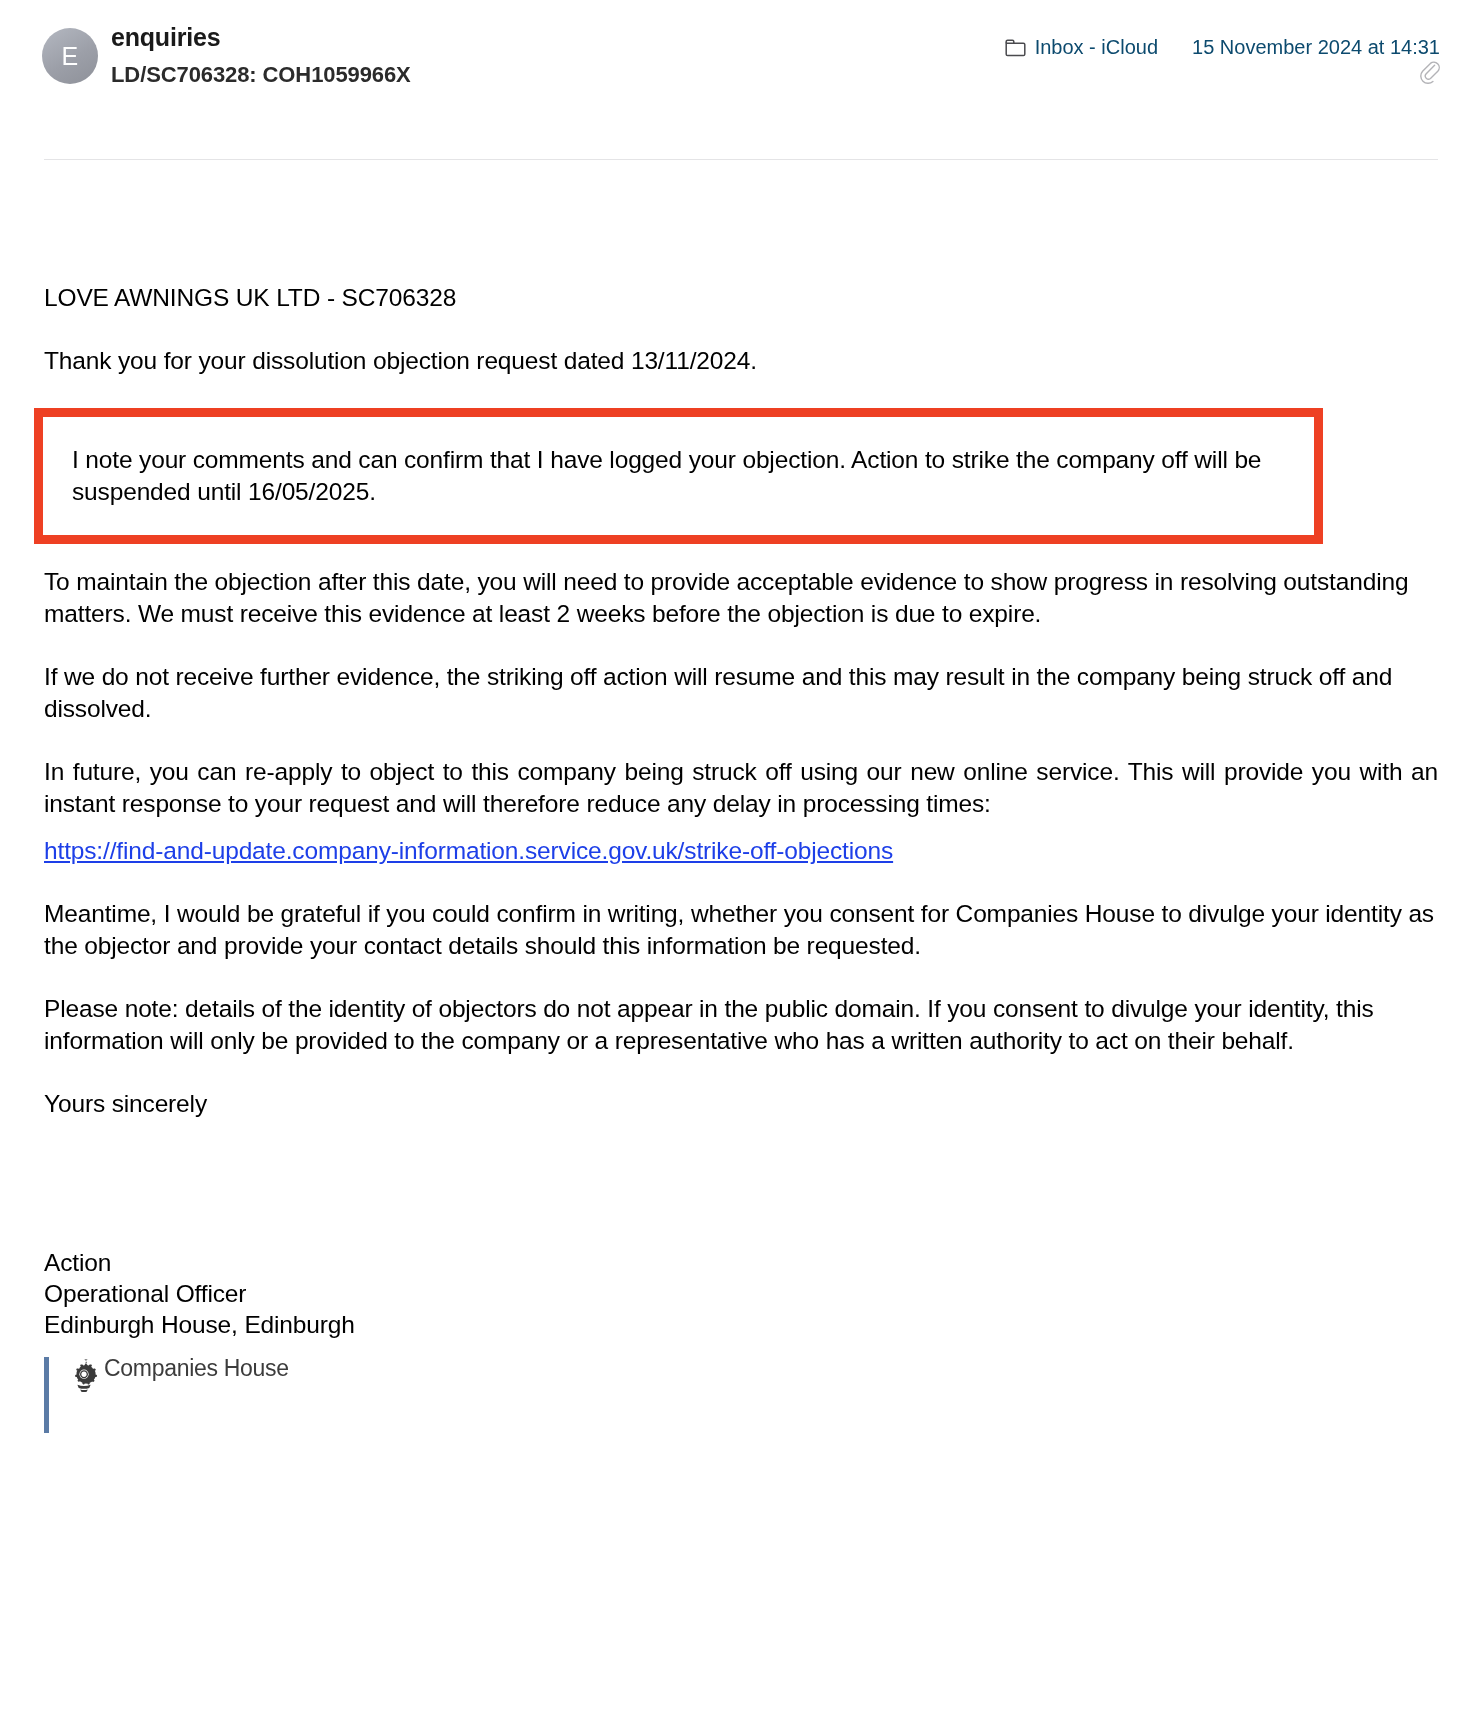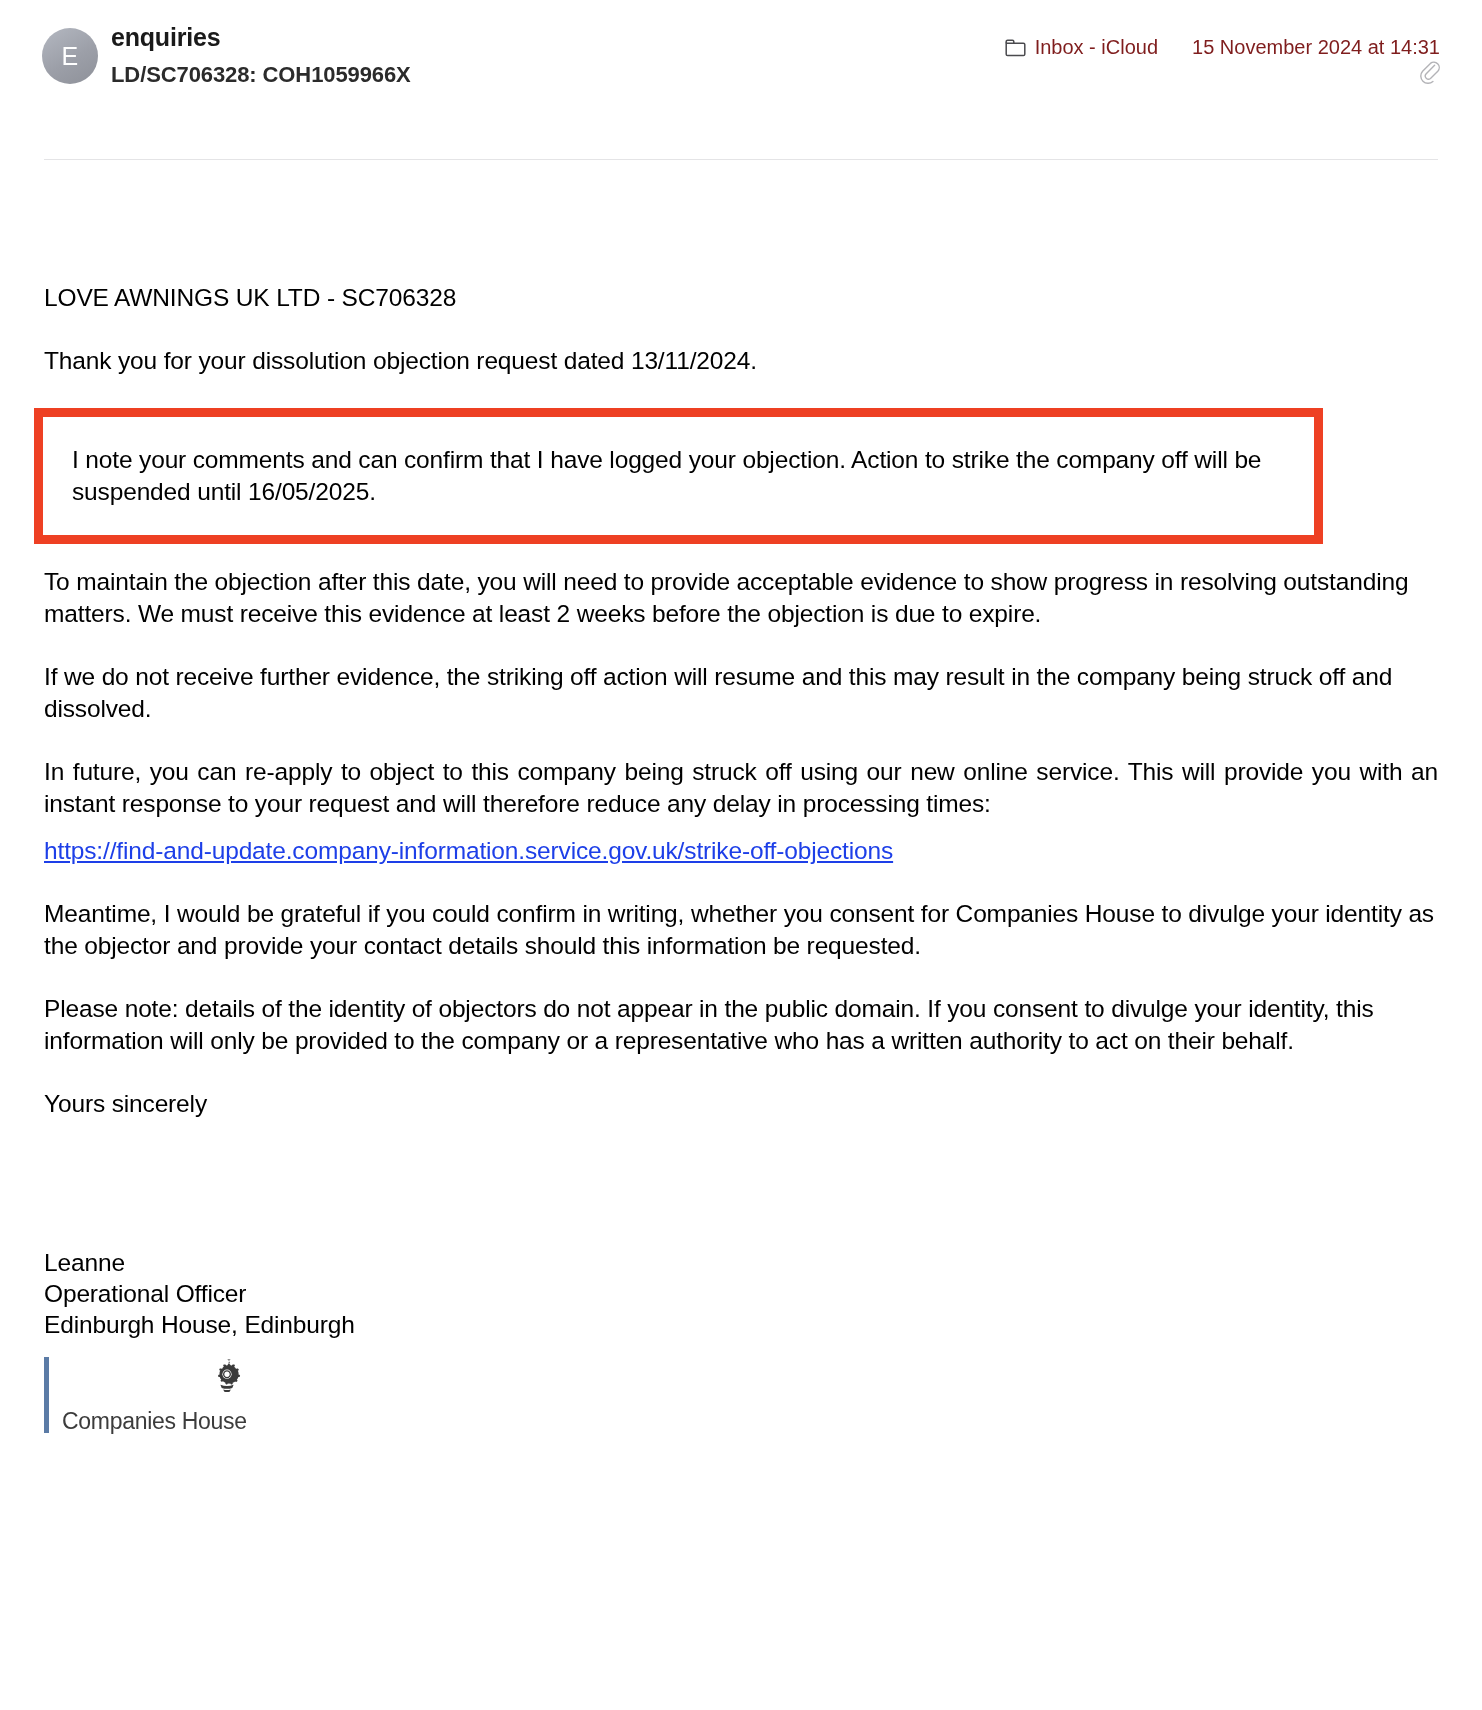--- a/index.html
+++ b/index.html
@@ -59,21 +59,21 @@
     font-weight: 700;
     color: #2b2b2b;
     line-height: 1.35;
     margin-top: 7px;
     letter-spacing: -0.1px;
   }
   .header-meta {
     display: flex;
     align-items: center;
     gap: 10px;
-    color: #7f1d1d;
+    color: #0c4a6e;
     font-size: 20px;
     flex: 0 0 auto;
     margin-top: 14px;
     white-space: nowrap;
   }
   .mailbox-label {
     display: flex;
     align-items: center;
     gap: 9px;
   }
@@ -141,23 +141,21 @@
     height: 76px;
   }
   .ch-bar {
     width: 5px;
     background: #5b7ba6;
     flex: 0 0 auto;
     margin-right: 13px;
   }
   .ch-logo-inner {
     display: flex;
-    flex-direction: column;
     justify-content: space-between;
-    align-items: flex-end;
   }
   .ch-crest { margin-left: 2px; }
   .ch-crest svg { display: block; }
   .ch-wordmark {
     font-size: 23px;
     color: #3c3c3c;
     letter-spacing: -0.3px;
     line-height: 1;
   }
 </style>
@@ -222,21 +220,21 @@
   <p>Meantime, I would be grateful if you could confirm in writing, whether you consent for Companies House to divulge your identity as the objector and provide your contact details should this information be requested.</p>
 
 
   <p>Please note: details of the identity of objectors do not appear in the public domain.  If you consent to divulge your identity, this information will only be provided to the company or a representative who has a written authority to act on their behalf.</p>
 
   <p class="signoff">Yours sincerely</p>
 
   <div class="sig-gap"></div>
 
   <div class="sig-block">
-    <div>Leanne</div>
+    <div>Action</div>
     <div>Operational Officer</div>
     <div>Edinburgh House, Edinburgh</div>
   </div>
 
   <div class="ch-logo">
     <div class="ch-bar"></div>
     <div class="ch-logo-inner">
       <div class="ch-crest">
         <svg width="40" height="40" viewBox="0 0 40 40">
           <g fill="#3a3a3a">

